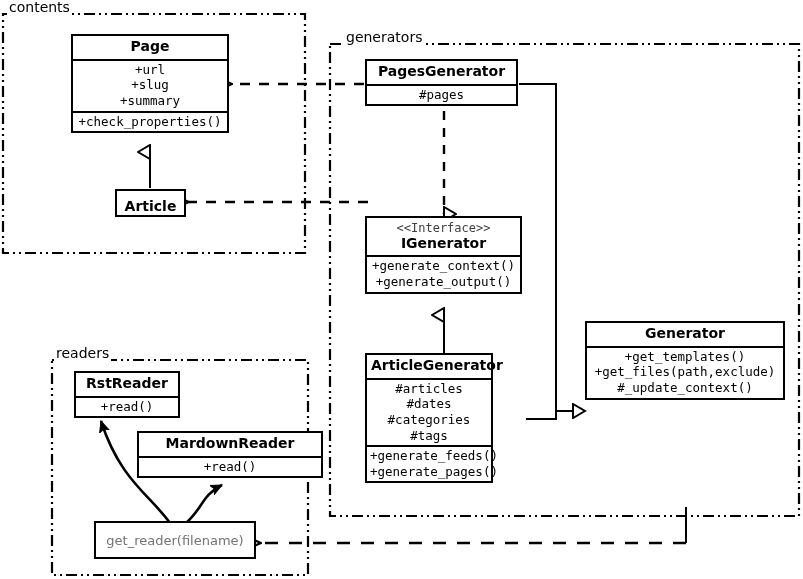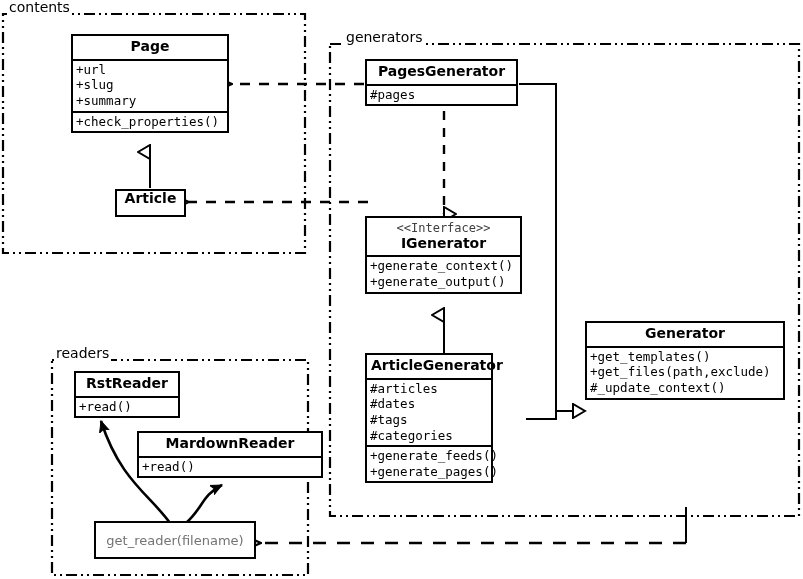--- a/index.html
+++ b/index.html
@@ -28,21 +28,21 @@
   .uml-stereotype{
     font-family:"DejaVu Sans Mono", monospace;
     font-weight:normal;font-size:12px;color:#404040;
     text-align:center;line-height:1.15;
   }
   .uml-compartment{
     border-top:2px solid #000;
     font-family:"DejaVu Sans Mono", monospace;
     font-size:12.5px;color:#000;padding:1px 3px 2px 3px;line-height:1.25;
   }
-  .uml-compartment div{white-space:nowrap;}
+  .uml-compartment div{white-space:nowrap;text-align:center;}
   .plain-box{
     position:absolute;background:#ffffff;border:2px solid #000;
     box-sizing:border-box;z-index:10;
     font-family:"DejaVu Sans", sans-serif;font-size:13px;color:#737373;
     display:flex;align-items:center;justify-content:center;
     white-space:nowrap;
   }
 </style>
 </head>
 <body>
@@ -125,21 +125,21 @@
     <div>+url</div>
     <div>+slug</div>
     <div>+summary</div>
   </div>
   <div class="uml-compartment">
     <div>+check_properties()</div>
   </div>
 </div>
 
 <div class="uml-box" style="left:115px;top:189px;width:71px;height:28px;">
-  <div class="uml-title" style="padding:0 4px;">Article</div>
+  <div class="uml-title" style="padding:8px 4px;">Article</div>
 </div>
 
 <div class="uml-box" style="left:365px;top:59px;width:153px;">
   <div class="uml-title">PagesGenerator</div>
   <div class="uml-compartment">
     <div>#pages</div>
   </div>
 </div>
 
 <div class="uml-box" style="left:365px;top:216px;width:157px;">
@@ -151,22 +151,22 @@
     <div>+generate_context()</div>
     <div>+generate_output()</div>
   </div>
 </div>
 
 <div class="uml-box" style="left:365px;top:353px;width:128px;">
   <div class="uml-title">ArticleGenerator</div>
   <div class="uml-compartment">
     <div>#articles</div>
     <div>#dates</div>
+    <div>#categories</div>
     <div>#tags</div>
-    <div>#categories</div>
   </div>
   <div class="uml-compartment">
     <div>+generate_feeds()</div>
     <div>+generate_pages()</div>
   </div>
 </div>
 
 <div class="uml-box" style="left:585px;top:321px;width:200px;">
   <div class="uml-title">Generator</div>
   <div class="uml-compartment">

